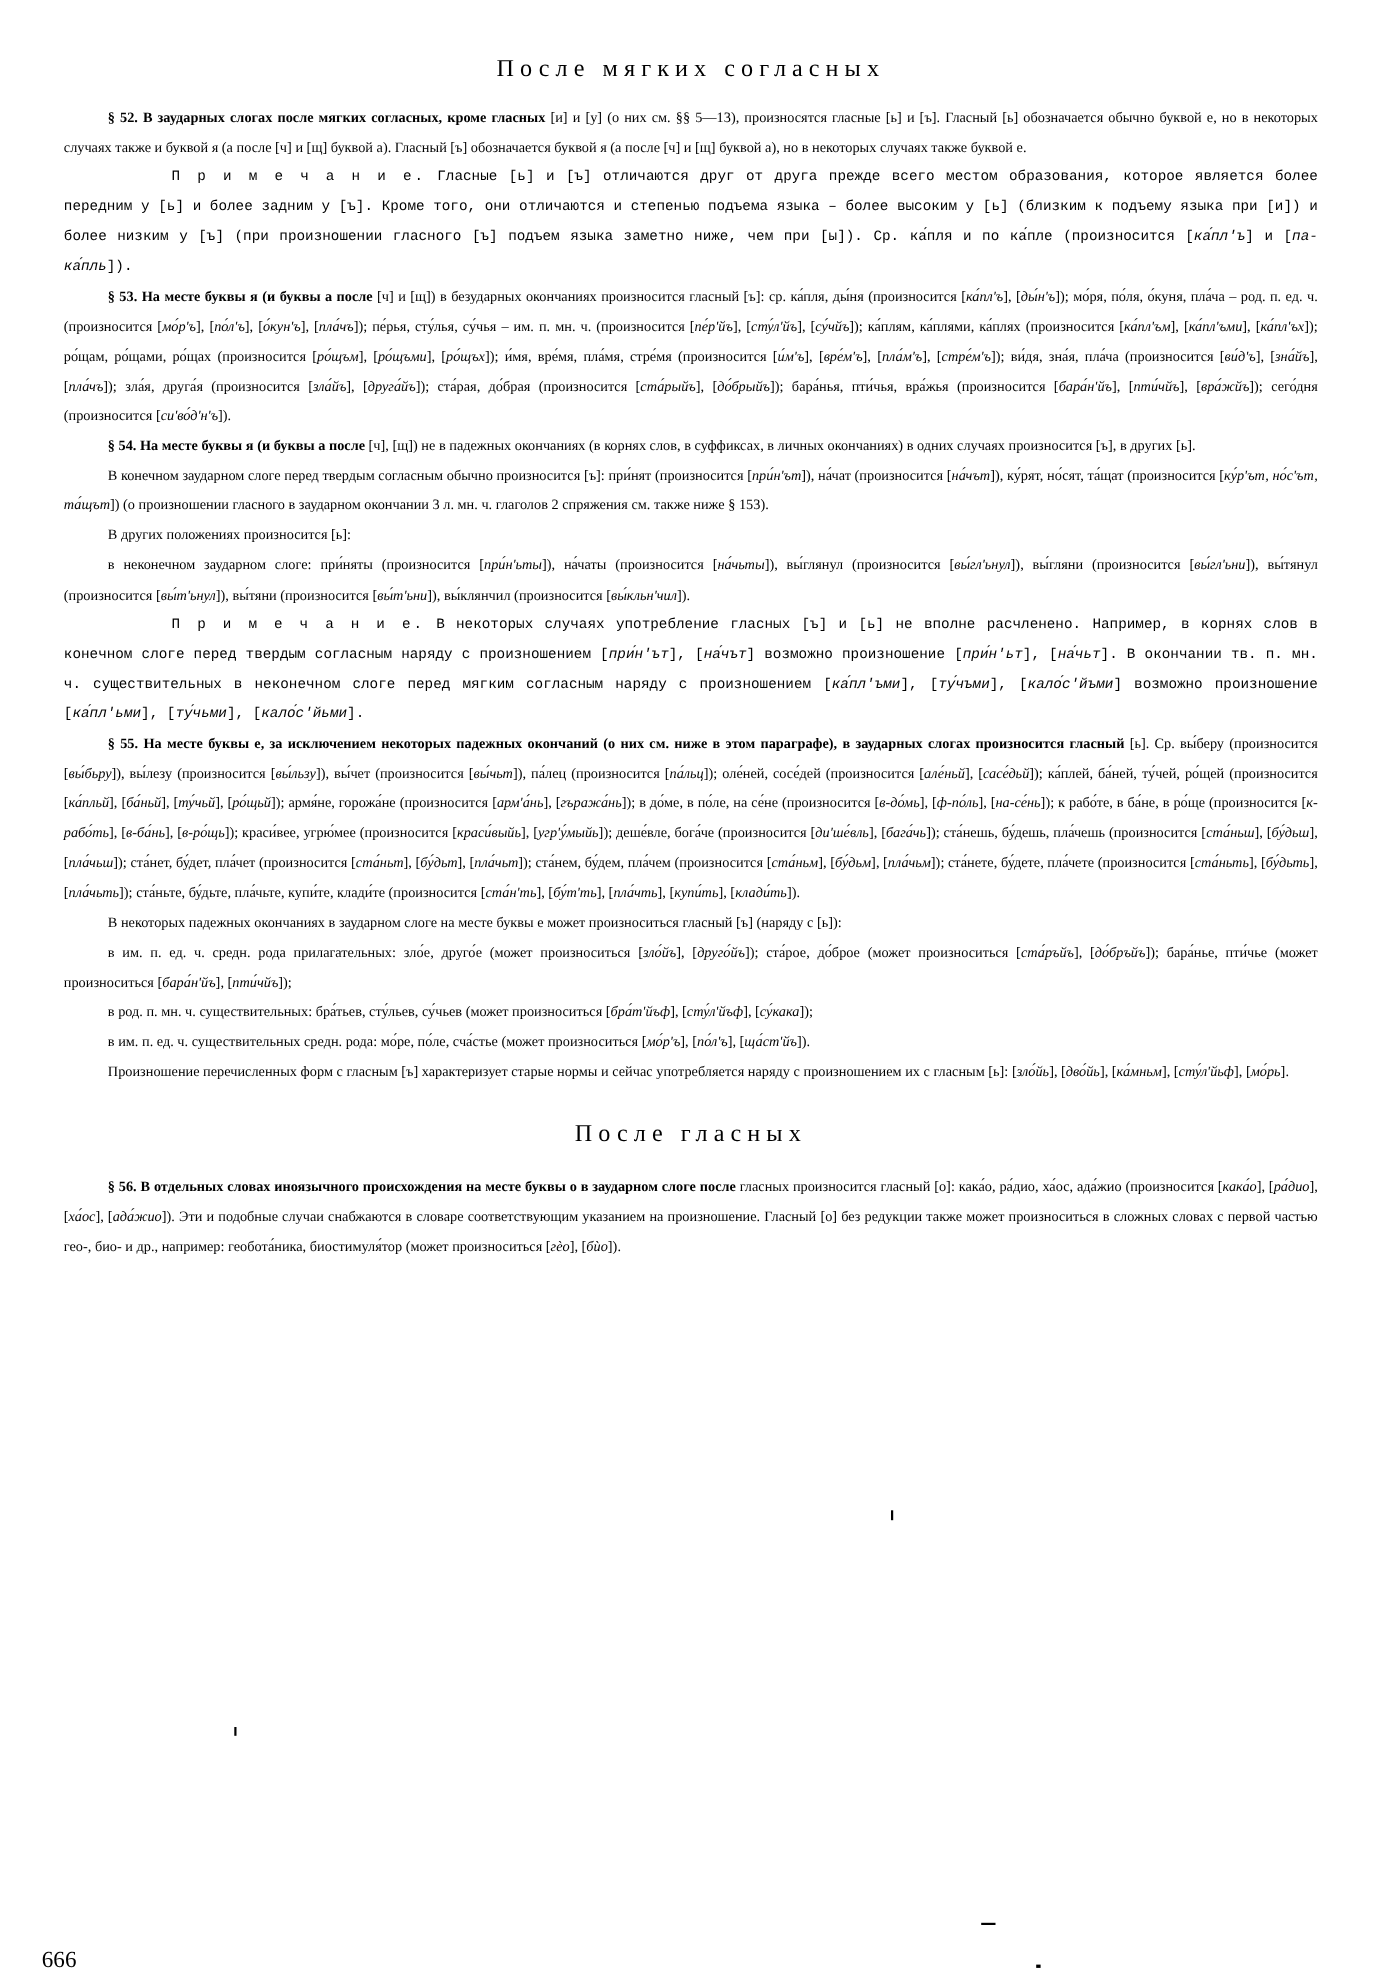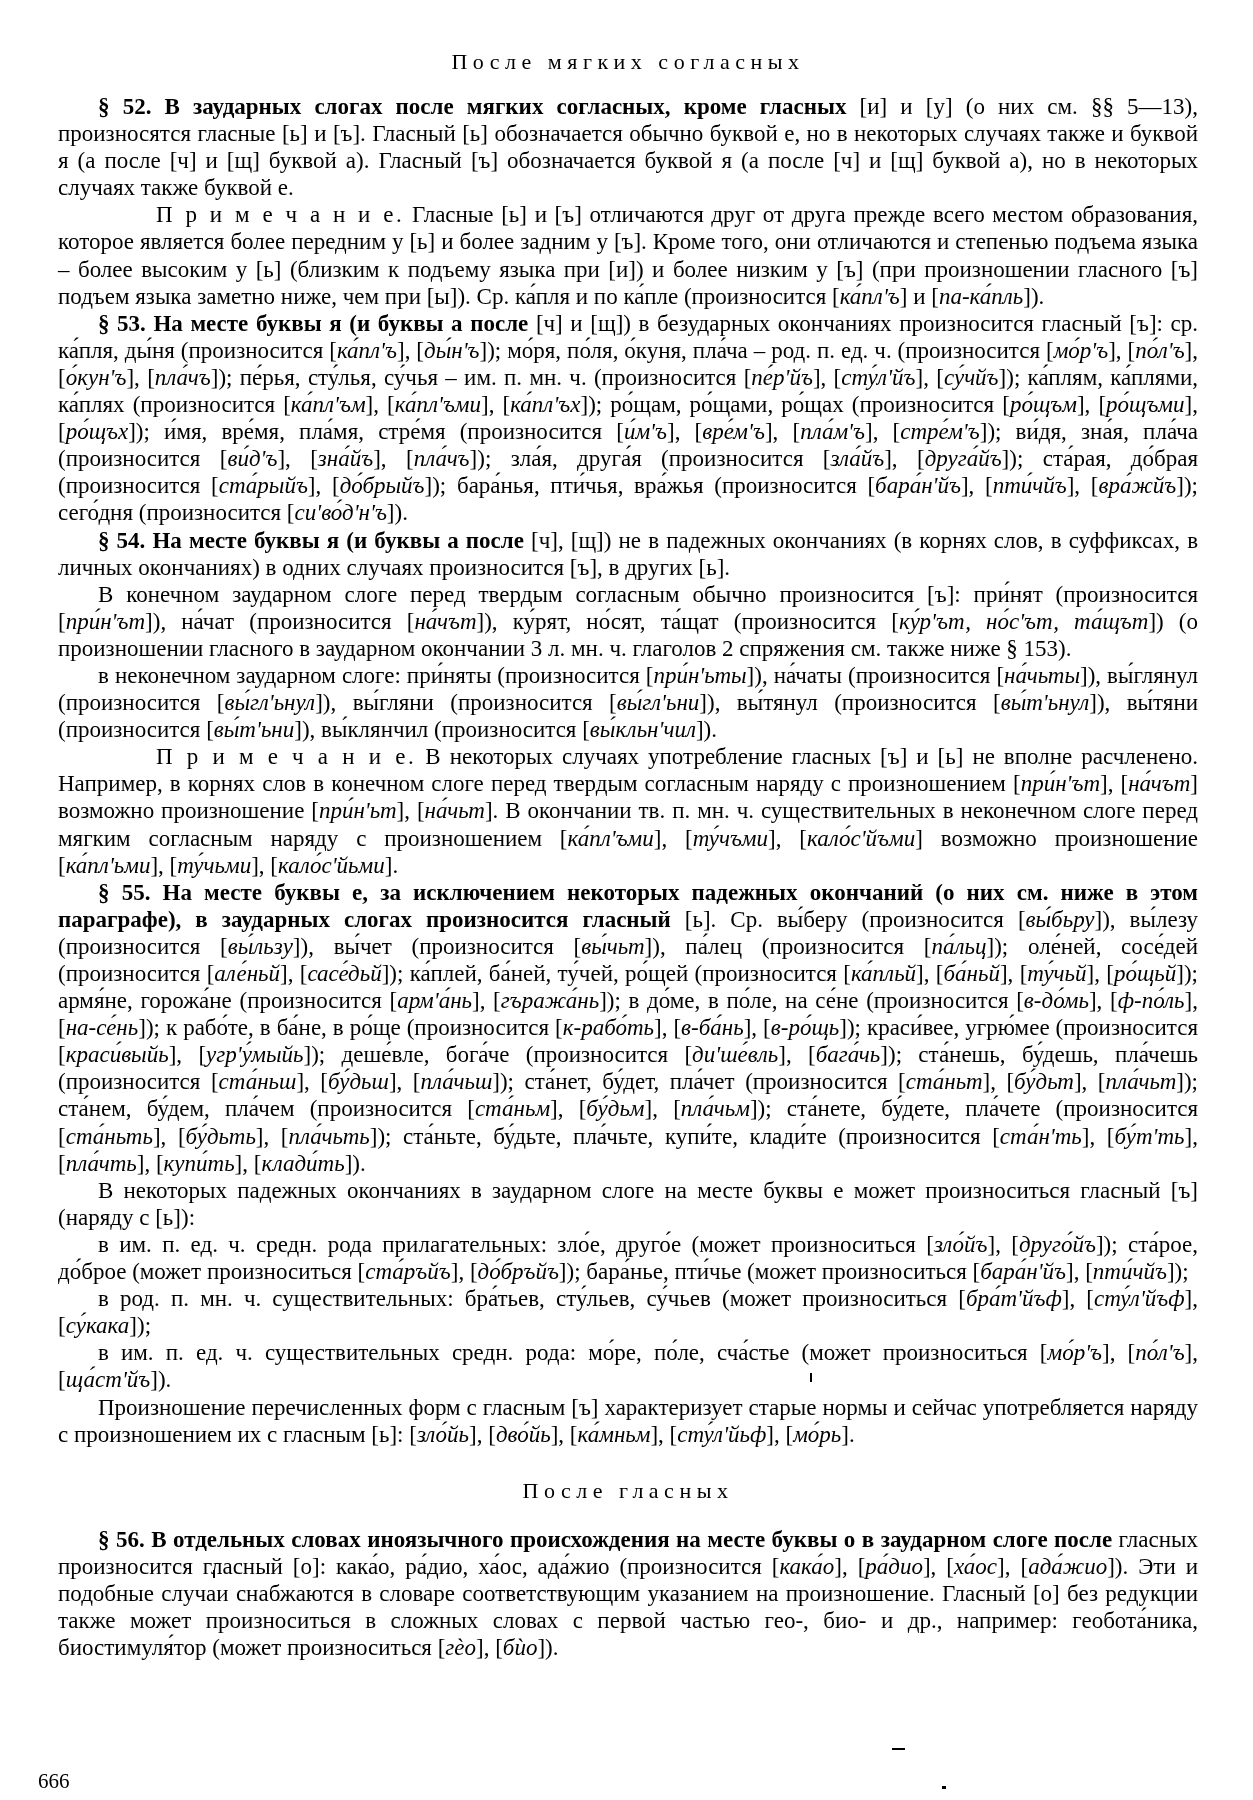--- a/index.html
+++ b/index.html
@@ -38,31 +38,32 @@
     padding: 0;
     font-family: "Liberation Serif", "DejaVu Serif", serif;
   }
   h1.section-head.second {
     margin-top: 30px;
     margin-bottom: 22px;
   }
   p {
     margin: 0 0 0 0;
     padding: 0;
-    font-size: 23px;
+    font-size: 13px;
     line-height: 27.1px;
     text-align: justify;
     text-justify: inter-word;
     hyphens: none;
   }
   p.ind {
     text-indent: 40px;
   }
   p.ind-note {
     text-indent: 98px;
+    font-family: Liberation Mono, monospace;
   }
   .bold {
     font-weight: bold;
   }
   .ital {
     font-style: italic;
   }
   .note-label {
     letter-spacing: 2.6px;
   }
@@ -94,20 +95,21 @@
     <p class="ind"><span class="bold">§ 52.</span> <span class="bold">В заударных слогах после мягких согласных, кроме гласных</span> [и] и [у] (о них см. §§ 5—13), произносятся гласные [ь] и [ъ]. Гласный [ь] обозначается обычно буквой е, но в некоторых случаях также и буквой я (а после [ч] и [щ] буквой а). Гласный [ъ] обозначается буквой я (а после [ч] и [щ] буквой а), но в некоторых случаях также буквой е.</p>
 
     <p class="ind-note"><span class="note-label">П р и м е ч а н и е.</span> Гласные [ь] и [ъ] отличаются друг от друга прежде всего местом образования, которое является более передним у [ь] и более задним у [ъ]. Кроме того, они отличаются и степенью подъема языка – более высоким у [ь] (близким к подъему языка при [и]) и более низким у [ъ] (при произношении гласного [ъ] подъем языка заметно ниже, чем при [ы]). Ср. ка́пля и по ка́пле (произносится [<span class="ital">ка́пл'ъ</span>] и [<span class="ital">па-ка́пль</span>]).</p>
 
     <p class="ind"><span class="bold">§ 53.</span> <span class="bold">На месте буквы я (и буквы а после</span> [ч] и [щ]) в безударных окончаниях произносится гласный [ъ]: ср. ка́пля, ды́ня (произносится [<span class="ital">ка́пл'ъ</span>], [<span class="ital">ды́н'ъ</span>]); мо́ря, по́ля, о́куня, пла́ча – род. п. ед. ч. (произносится [<span class="ital">мо́р'ъ</span>], [<span class="ital">по́л'ъ</span>], [<span class="ital">о́кун'ъ</span>], [<span class="ital">пла́чъ</span>]); пе́рья, сту́лья, су́чья – им. п. мн. ч. (произносится [<span class="ital">пе́р'йъ</span>], [<span class="ital">сту́л'йъ</span>], [<span class="ital">су́чйъ</span>]); ка́плям, ка́плями, ка́плях (произносится [<span class="ital">ка́пл'ъм</span>], [<span class="ital">ка́пл'ъми</span>], [<span class="ital">ка́пл'ъх</span>]); ро́щам, ро́щами, ро́щах (произносится [<span class="ital">ро́щъм</span>], [<span class="ital">ро́щъми</span>], [<span class="ital">ро́щъх</span>]); и́мя, вре́мя, пла́мя, стре́мя (произносится [<span class="ital">и́м'ъ</span>], [<span class="ital">вре́м'ъ</span>], [<span class="ital">пла́м'ъ</span>], [<span class="ital">стре́м'ъ</span>]); ви́дя, зна́я, пла́ча (произносится [<span class="ital">ви́д'ъ</span>], [<span class="ital">зна́йъ</span>], [<span class="ital">пла́чъ</span>]); зла́я, друга́я (произносится [<span class="ital">зла́йъ</span>], [<span class="ital">друга́йъ</span>]); ста́рая, до́брая (произносится [<span class="ital">ста́рыйъ</span>], [<span class="ital">до́брыйъ</span>]); бара́нья, пти́чья, вра́жья (произносится [<span class="ital">бара́н'йъ</span>], [<span class="ital">пти́чйъ</span>], [<span class="ital">вра́жйъ</span>]); сего́дня (произносится [<span class="ital">си'во́д'н'ъ</span>]).</p>
 
     <p class="ind"><span class="bold">§ 54.</span> <span class="bold">На месте буквы я (и буквы а после</span> [ч], [щ]) не в падежных окончаниях (в корнях слов, в суффиксах, в личных окончаниях) в одних случаях произносится [ъ], в других [ь].</p>
 
     <p class="ind">В конечном заударном слоге перед твердым согласным обычно произносится [ъ]: при́нят (произносится [<span class="ital">при́н'ът</span>]), на́чат (произносится [<span class="ital">на́чът</span>]), ку́рят, но́сят, та́щат (произносится [<span class="ital">ку́р'ът, но́с'ът, та́щът</span>]) (о произношении гласного в заударном окончании 3 л. мн. ч. глаголов 2 спряжения см. также ниже § 153).</p>
 
+    <p class="ind">В других положениях произносится [ь]:</p>
 
 
     <p class="ind">в неконечном заударном слоге: при́няты (произносится [<span class="ital">при́н'ьты</span>]), на́чаты (произносится [<span class="ital">на́чьты</span>]), вы́глянул (произносится [<span class="ital">вы́гл'ьнул</span>]), вы́гляни (произносится [<span class="ital">вы́гл'ьни</span>]), вы́тянул (произносится [<span class="ital">вы́т'ьнул</span>]), вы́тяни (произносится [<span class="ital">вы́т'ьни</span>]), вы́клянчил (произносится [<span class="ital">вы́кльн'чил</span>]).</p>
 
     <p class="ind-note"><span class="note-label">П р и м е ч а н и е.</span> В некоторых случаях употребление гласных [ъ] и [ь] не вполне расчленено. Например, в корнях слов в конечном слоге перед твердым согласным наряду с произношением [<span class="ital">при́н'ът</span>], [<span class="ital">на́чът</span>] возможно произношение [<span class="ital">при́н'ьт</span>], [<span class="ital">на́чьт</span>]. В окончании тв. п. мн. ч. существительных в неконечном слоге перед мягким согласным наряду с произношением [<span class="ital">ка́пл'ъми</span>], [<span class="ital">ту́чъми</span>], [<span class="ital">кало́с'йъми</span>] возможно произношение [<span class="ital">ка́пл'ьми</span>], [<span class="ital">ту́чьми</span>], [<span class="ital">кало́с'йьми</span>].</p>
 
     <p class="ind"><span class="bold">§ 55.</span> <span class="bold">На месте буквы е, за исключением некоторых падежных окончаний (о них см. ниже в этом параграфе), в заударных слогах произносится гласный</span> [ь]. Ср. вы́беру (произносится [<span class="ital">вы́бьру</span>]), вы́лезу (произносится [<span class="ital">вы́льзу</span>]), вы́чет (произносится [<span class="ital">вы́чьт</span>]), па́лец (произносится [<span class="ital">па́льц</span>]); оле́ней, сосе́дей (произносится [<span class="ital">але́ньй</span>], [<span class="ital">сасе́дьй</span>]); ка́плей, ба́ней, ту́чей, ро́щей (произносится [<span class="ital">ка́пльй</span>], [<span class="ital">ба́ньй</span>], [<span class="ital">ту́чьй</span>], [<span class="ital">ро́щьй</span>]); армя́не, горожа́не (произносится [<span class="ital">арм'а́нь</span>], [<span class="ital">гъража́нь</span>]); в до́ме, в по́ле, на се́не (произносится [<span class="ital">в-до́мь</span>], [<span class="ital">ф-по́ль</span>], [<span class="ital">на-се́нь</span>]); к рабо́те, в ба́не, в ро́ще (произносится [<span class="ital">к-рабо́ть</span>], [<span class="ital">в-ба́нь</span>], [<span class="ital">в-ро́щь</span>]); краси́вее, угрю́мее (произносится [<span class="ital">краси́выйь</span>], [<span class="ital">угр'у́мыйь</span>]); деше́вле, бога́че (произносится [<span class="ital">ди'ше́вль</span>], [<span class="ital">бага́чь</span>]); ста́нешь, бу́дешь, пла́чешь (произносится [<span class="ital">ста́ньш</span>], [<span class="ital">бу́дьш</span>], [<span class="ital">пла́чьш</span>]); ста́нет, бу́дет, пла́чет (произносится [<span class="ital">ста́ньт</span>], [<span class="ital">бу́дьт</span>], [<span class="ital">пла́чьт</span>]); ста́нем, бу́дем, пла́чем (произносится [<span class="ital">ста́ньм</span>], [<span class="ital">бу́дьм</span>], [<span class="ital">пла́чьм</span>]); ста́нете, бу́дете, пла́чете (произносится [<span class="ital">ста́ньть</span>], [<span class="ital">бу́дьть</span>], [<span class="ital">пла́чьть</span>]); ста́ньте, бу́дьте, пла́чьте, купи́те, клади́те (произносится [<span class="ital">ста́н'ть</span>], [<span class="ital">бу́т'ть</span>], [<span class="ital">пла́чть</span>], [<span class="ital">купи́ть</span>], [<span class="ital">клади́ть</span>]).</p>
 
     <p class="ind">В некоторых падежных окончаниях в заударном слоге на месте буквы е может произноситься гласный [ъ] (наряду с [ь]):</p>
 

